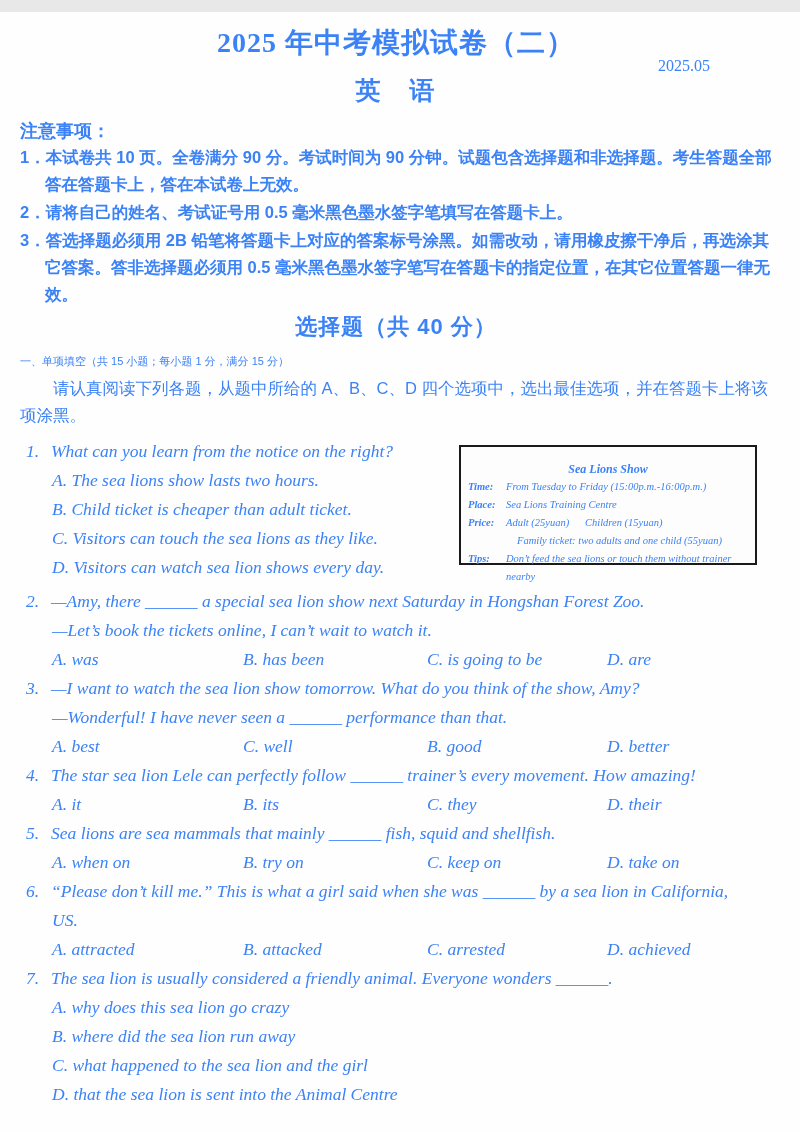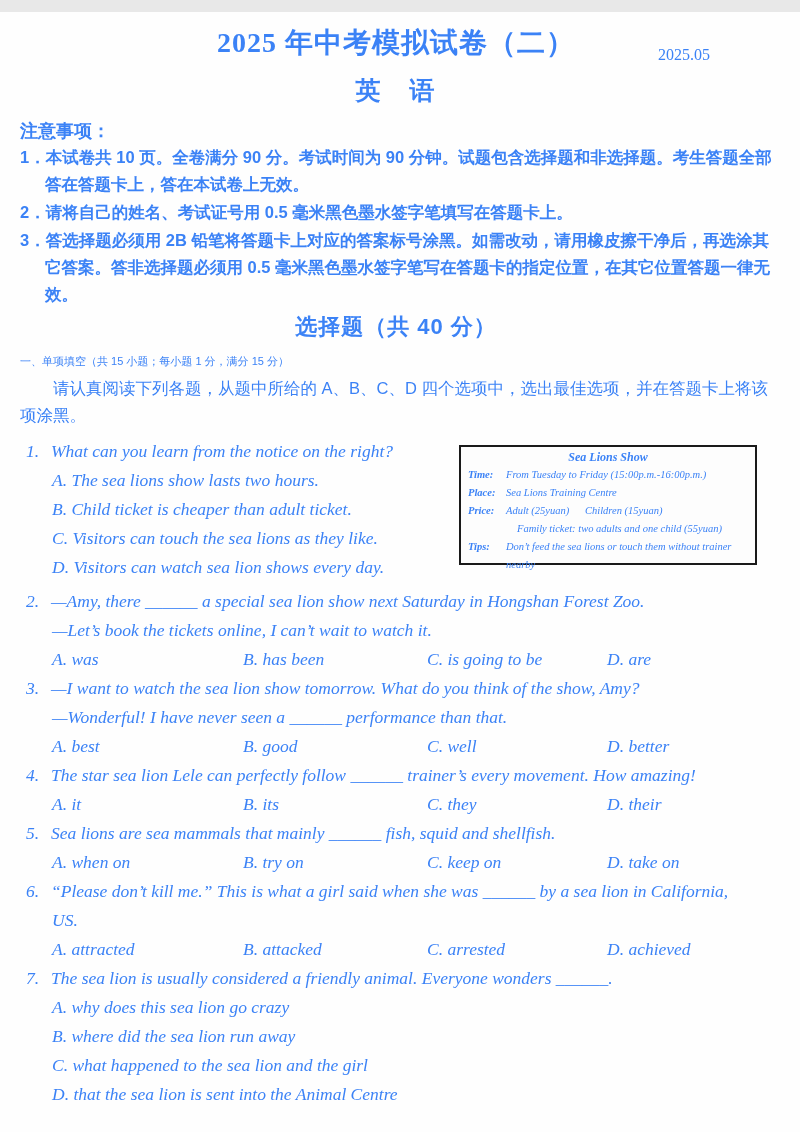--- a/index.html
+++ b/index.html
@@ -18,21 +18,21 @@
 
   
   .hdr{position:relative;}
   .title{
     text-align:center;
     font-size:28px;font-weight:bold;
     letter-spacing:1px;
     margin-top:2px;
   }
   .date{
-    position:absolute;right:62px;top:22px;
+    position:absolute;right:62px;top:33px;
     font-size:16px;
     font-family:"Liberation Serif","DejaVu Serif",serif;
   }
   .subject{
     text-align:center;
     font-size:25px;font-weight:bold;
     margin-top:12px;
     letter-spacing:2px;
   }
 
@@ -79,21 +79,21 @@
   .q1wrap{position:relative;min-height:150px;}
 
   
   .notice{
     position:absolute;
     left:433px;top:8px;
     width:298px;height:120px;
     border:2px solid #1a1a1a;
     box-sizing:border-box;
     background:#fdfdfd;
-    padding:2px 7px 0 7px;
+    padding:14px 7px 0 7px;
     font-size:10.5px;line-height:18px;
     font-family:"Liberation Serif","DejaVu Serif",serif;
   }
   .notice-title{text-align:center;font-weight:bold;font-size:12px;line-height:17px;}
   .n-row{display:flex;}
   .n-label{font-weight:bold;flex:none;width:38px;white-space:pre;}
   .n-text{white-space:pre-wrap;}
   .n-row.indent .n-text{padding-left:11px;}
 </style>
 </head>
@@ -167,22 +167,22 @@
       </div>
     </div>
 
     <div class="q">
       <div class="qline">
         <span class="qnum">3.</span><span>—I want to watch the sea lion show tomorrow. What do you think of the show, Amy?</span>
       </div>
       <div class="qcont">—Wonderful! I have never seen a ______ performance than that.</div>
       <div class="opts-row">
         <span>A. best</span>
+        <span>C. well</span>
         <span>B. good</span>
-        <span>C. well</span>
         <span>D. better</span>
       </div>
     </div>
 
     <div class="q">
       <div class="qline">
         <span class="qnum">4.</span><span>The star sea lion Lele can perfectly follow ______ trainer’s every movement. How amazing!</span>
       </div>
       <div class="opts-row">
         <span>A. it</span>

